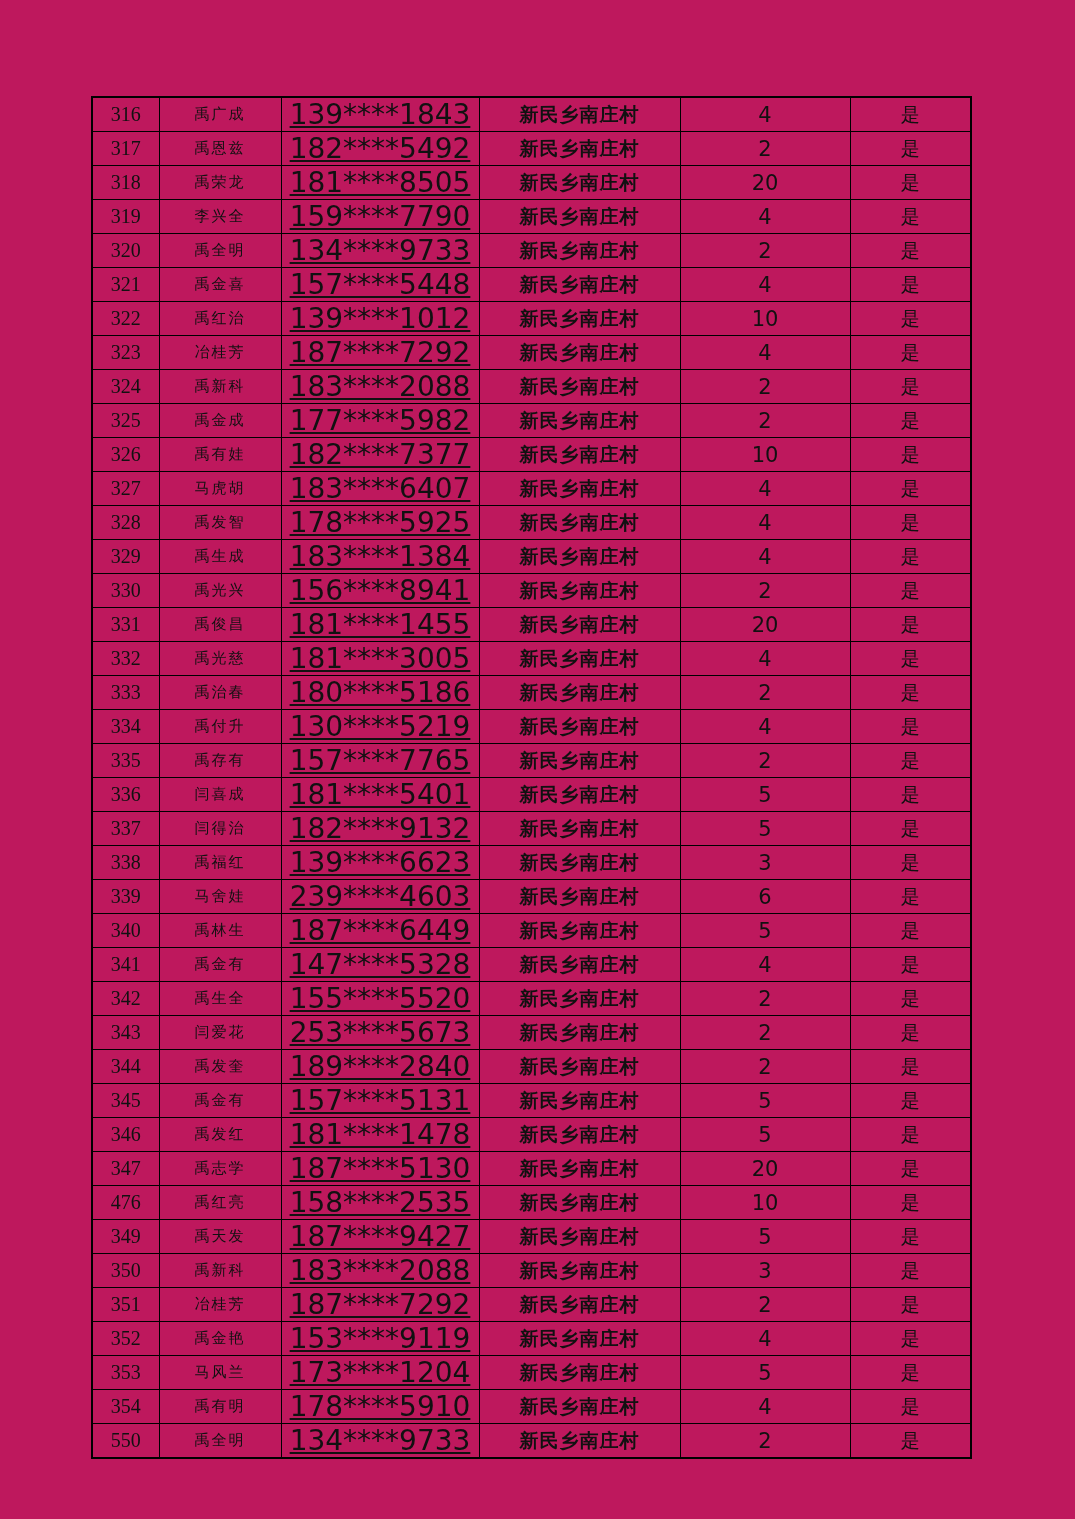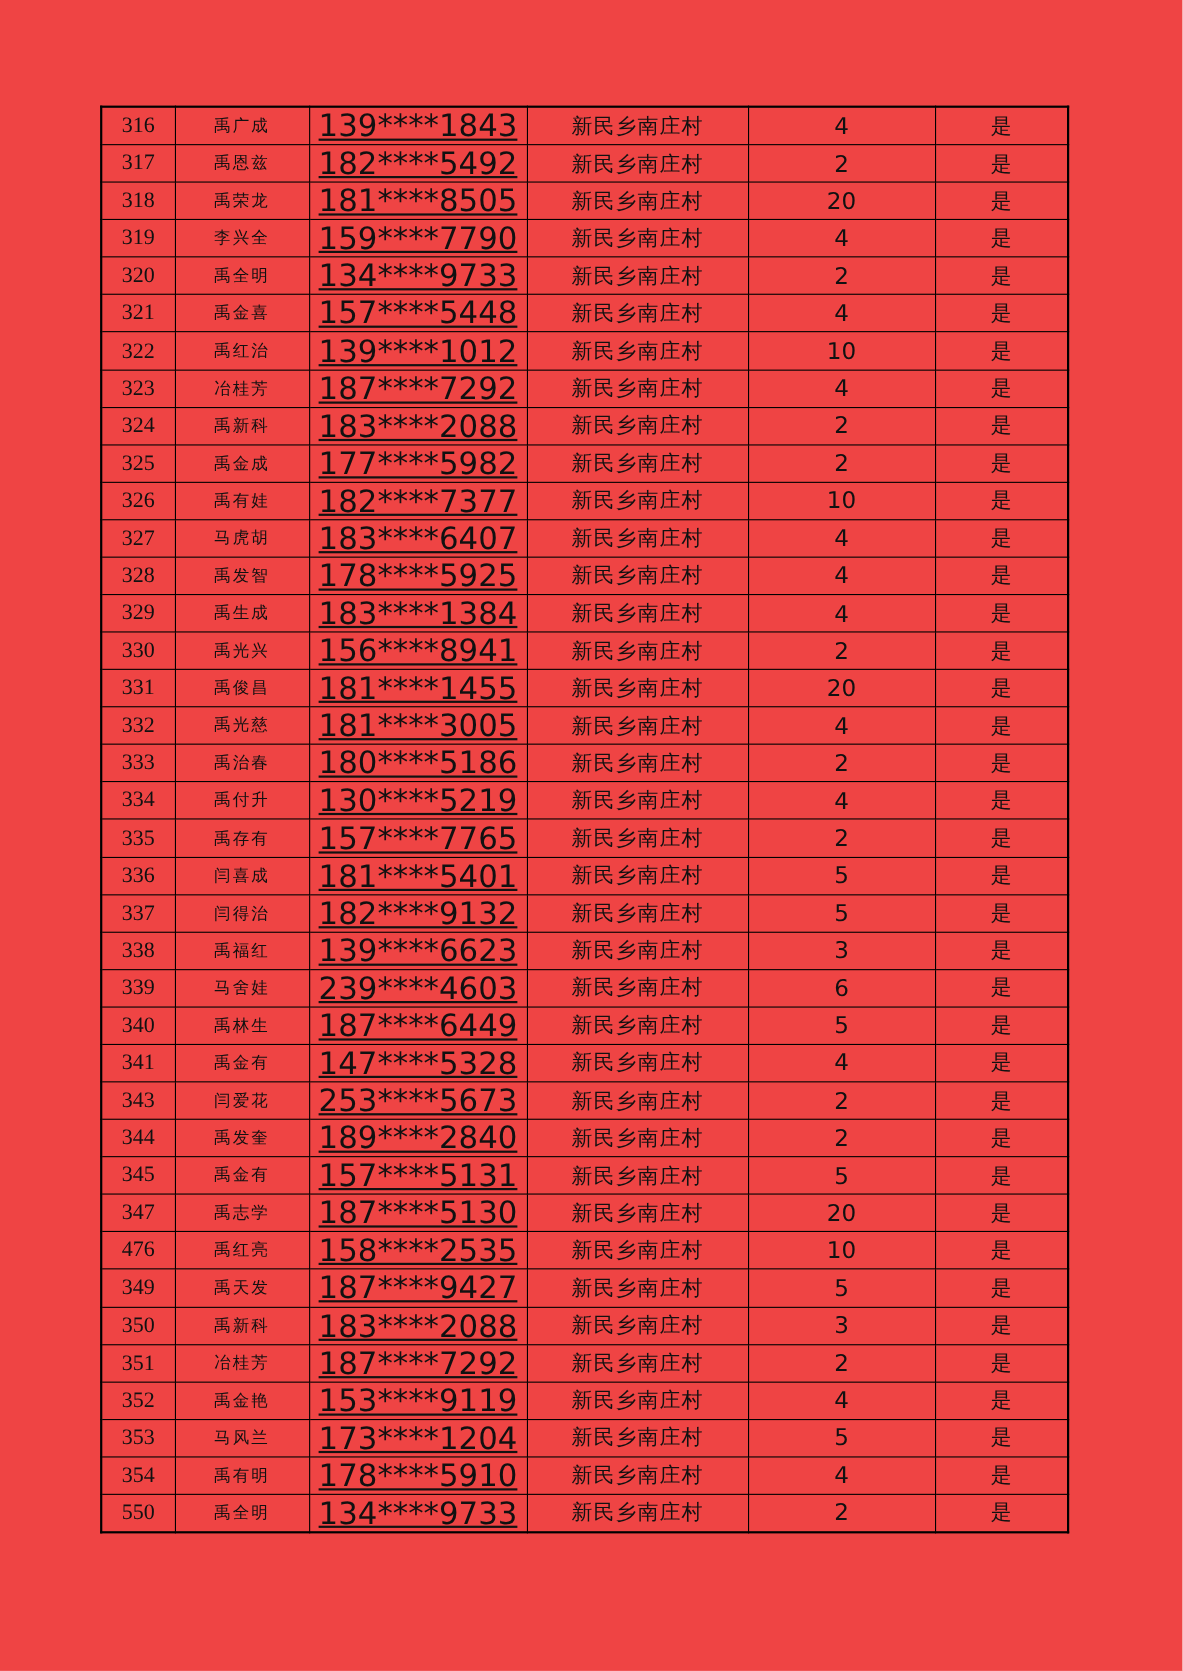--- a/index.html
+++ b/index.html
@@ -4,21 +4,21 @@
 <style>
   html, body {
     margin: 0;
     padding: 0;
     background: #ffffff;
   }
   .page {
     position: relative;
     width: 1075px;
     height: 1519px;
-    background: #ef4444;
+    background: #be185d;
     overflow: hidden;
   }
   table.roster {
     position: absolute;
     left: 91px;
     top: 96px;
     width: 879px;
     height: 1298px;
     border-collapse: collapse;
     table-layout: fixed;
@@ -49,20 +49,21 @@
   td.c2 {
     font-family: "DejaVu Sans", "Liberation Sans", sans-serif;
     font-size: 28px;
     text-decoration: underline;
   }
   
   td.c3 {
     font-family: "Liberation Serif", "DejaVu Serif", serif;
     font-size: 19px;
     letter-spacing: 1px;
+    font-weight: bold;
   }
   
   td.c4 {
     font-family: "DejaVu Sans", "Liberation Sans", sans-serif;
     font-size: 21px;
   }
   
   td.c5 {
     font-family: "Liberation Serif", "DejaVu Serif", serif;
     font-size: 19px;
@@ -284,39 +285,55 @@
         </tr>
         <tr>
           <td class="c0">341</td>
           <td class="c1">禹金有</td>
           <td class="c2">147****5328</td>
           <td class="c3">新民乡南庄村</td>
           <td class="c4">4</td>
           <td class="c5">是</td>
         </tr>
         <tr>
+          <td class="c0">342</td>
+          <td class="c1">禹生全</td>
+          <td class="c2">155****5520</td>
+          <td class="c3">新民乡南庄村</td>
+          <td class="c4">2</td>
+          <td class="c5">是</td>
+        </tr>
+        <tr>
           <td class="c0">343</td>
           <td class="c1">闫爱花</td>
           <td class="c2">253****5673</td>
           <td class="c3">新民乡南庄村</td>
           <td class="c4">2</td>
           <td class="c5">是</td>
         </tr>
         <tr>
           <td class="c0">344</td>
           <td class="c1">禹发奎</td>
           <td class="c2">189****2840</td>
           <td class="c3">新民乡南庄村</td>
           <td class="c4">2</td>
           <td class="c5">是</td>
         </tr>
         <tr>
           <td class="c0">345</td>
           <td class="c1">禹金有</td>
           <td class="c2">157****5131</td>
+          <td class="c3">新民乡南庄村</td>
+          <td class="c4">5</td>
+          <td class="c5">是</td>
+        </tr>
+        <tr>
+          <td class="c0">346</td>
+          <td class="c1">禹发红</td>
+          <td class="c2">181****1478</td>
           <td class="c3">新民乡南庄村</td>
           <td class="c4">5</td>
           <td class="c5">是</td>
         </tr>
         <tr>
           <td class="c0">347</td>
           <td class="c1">禹志学</td>
           <td class="c2">187****5130</td>
           <td class="c3">新民乡南庄村</td>
           <td class="c4">20</td>

